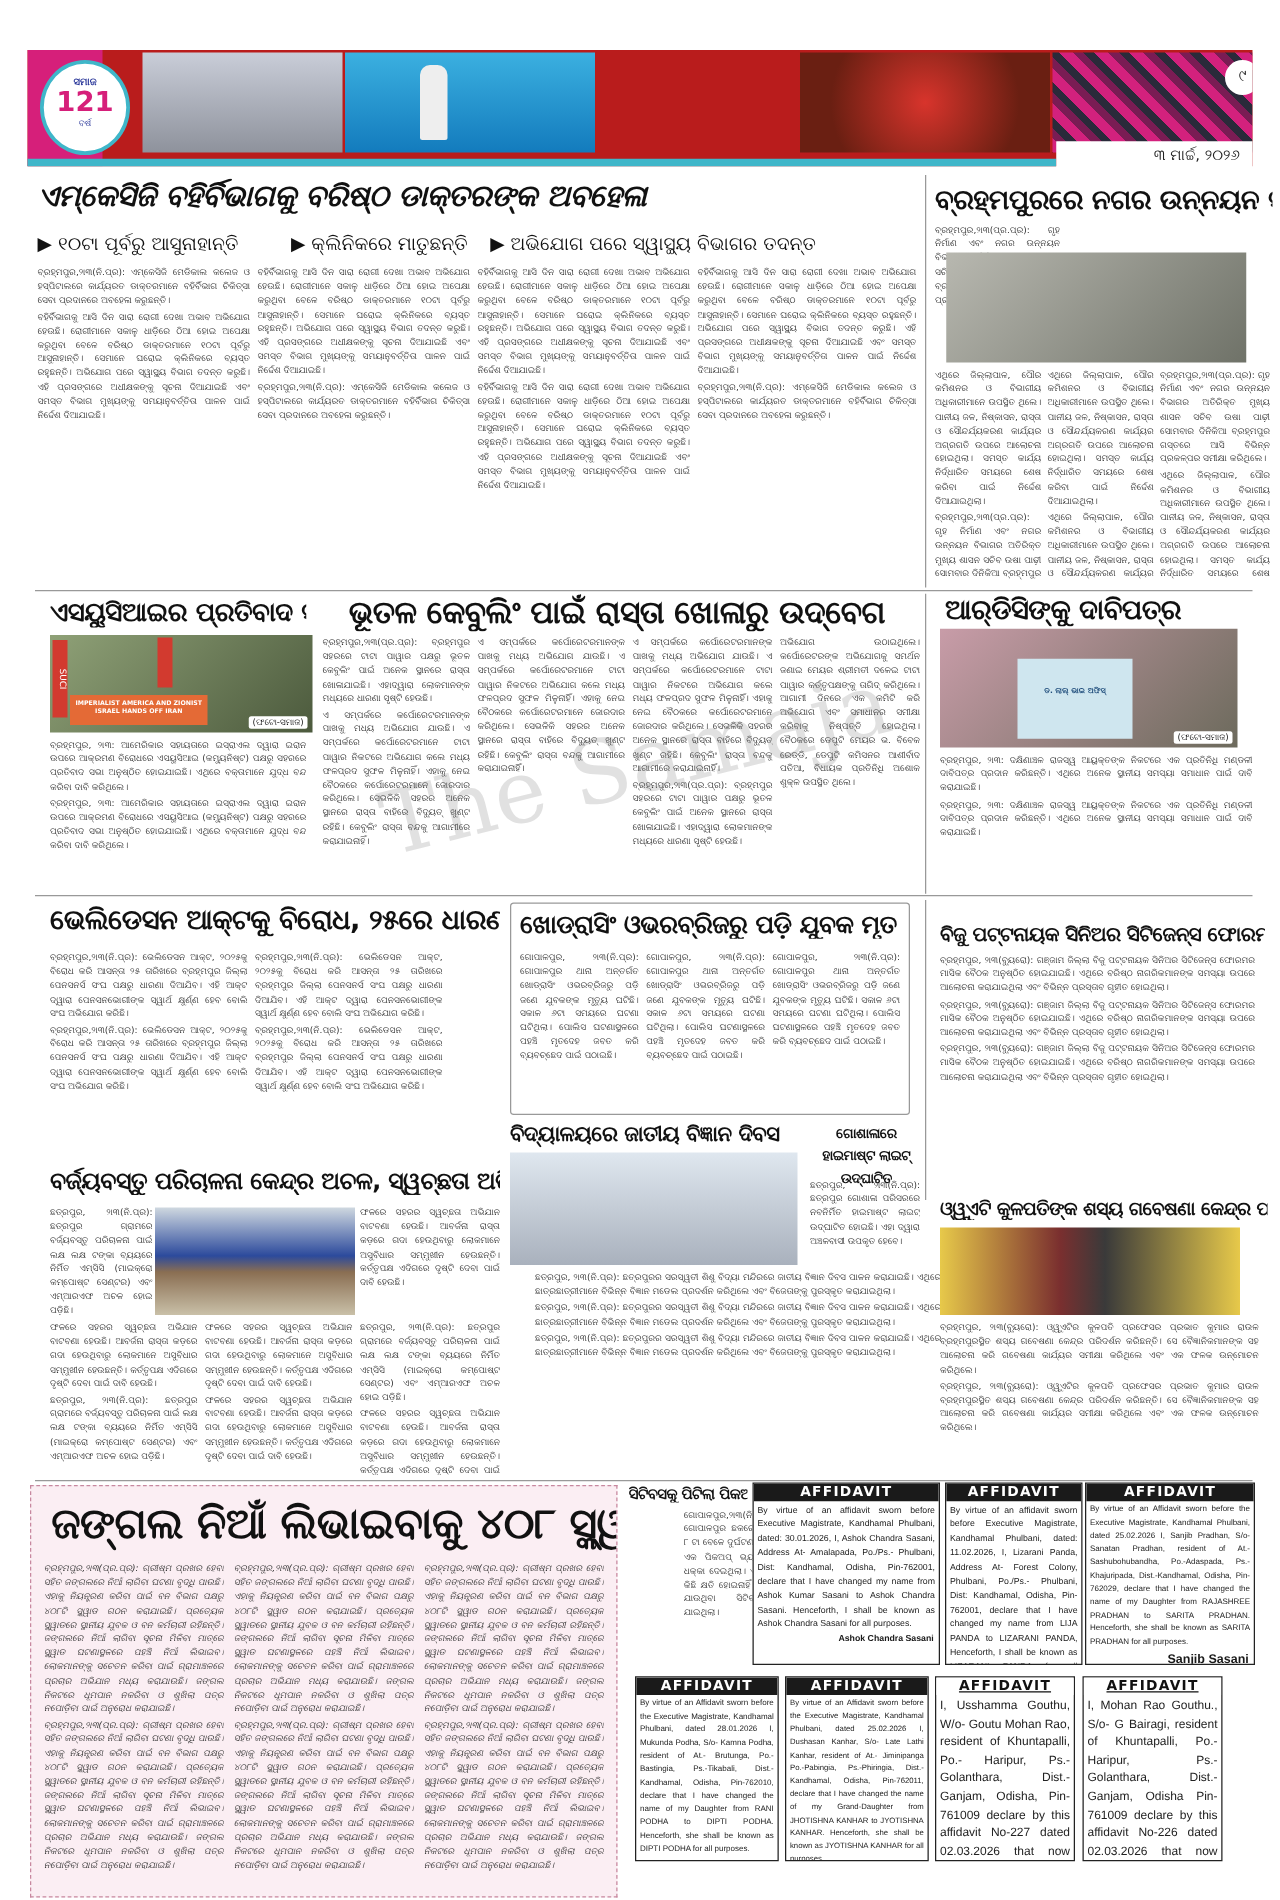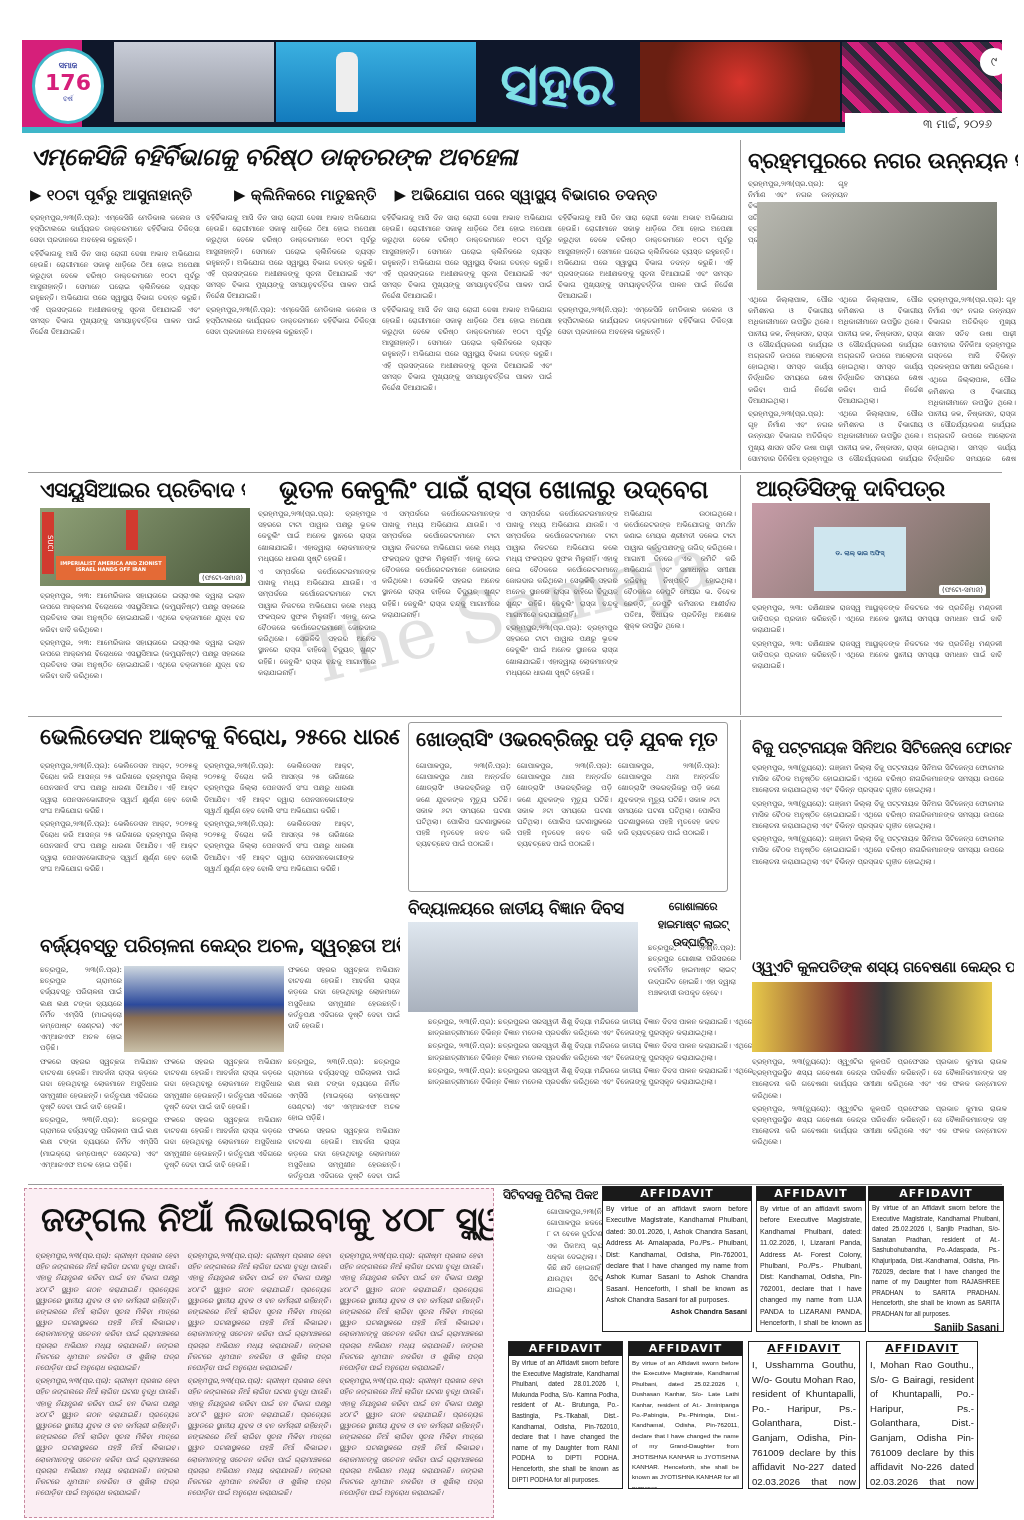--- a/index.html
+++ b/index.html
@@ -1,37 +1,37 @@
 <!DOCTYPE html>
 <html><head>
 <meta charset="utf-8">
 <style>
   * { box-sizing: border-box; margin: 0; padding: 0; }
   body { width: 1024px; height: 1520px; background: #ffffff; font-family: "DejaVu Sans", sans-serif; color: #1a1a1a; position: relative; overflow: hidden; }
   .abs { position: absolute; }
 
   
-  .masthead { left: 22px; top: 40px; width: 980px; height: 93px; background: #0f172a; overflow: hidden; }
+  .masthead { left: 22px; top: 40px; width: 980px; height: 93px; background: #b91c1c; overflow: hidden; }
   .mh-pink { left: 0; top: 0; width: 60px; height: 93px; background: #d61f7a; }
   .mh-logo { left: 10px; top: 8px; width: 72px; height: 76px; border-radius: 50%; background: #fff; border: 3px solid #3fb6c9; text-align: center; }
   .mh-logo .l1 { font-size: 8px; color: #2d3a9b; margin-top: 10px; font-weight: bold; }
   .mh-logo .l2 { font-size: 22px; color: #d61f7a; font-weight: bold; line-height: 24px; }
   .mh-logo .l3 { font-size: 7px; color: #2d3a9b; }
   .mh-photo1 { left: 92px; top: 2px; width: 160px; height: 80px; background: linear-gradient(180deg,#c9cdd8,#8e929c); }
   .mh-photo2 { left: 254px; top: 2px; width: 200px; height: 80px; background: linear-gradient(180deg,#3bb0e0,#137bbd); }
   .mh-photo2 .statue { position:absolute; left:60px; top:10px; width:22px; height:60px; background:#eee; border-radius:8px 8px 2px 2px; }
   .mh-title { left: 456px; top: 4px; width: 160px; height: 80px; font-size: 58px; font-weight: bold; color: #7fe0e6; text-align: center; line-height: 80px; text-shadow: 2px 2px 0 #1d256e; }
   .mh-photo3 { left: 618px; top: 2px; width: 200px; height: 80px; background: radial-gradient(circle at 50% 50%,#d8342c,#6a1f12 70%); }
   .mh-photo4 { left: 820px; top: 2px; width: 160px; height: 80px; background: repeating-linear-gradient(45deg,#d3217d 0 8px,#7a1c54 8px 14px,#2a2a3a 14px 20px); }
   .mh-page { left: 958px; top: 8px; width: 28px; height: 28px; border-radius: 50%; background: #fff; font-size: 13px; text-align: center; line-height: 28px; color: #333; }
   .mh-date { left: 845px; top: 113px; width: 157px; height: 22px; background: #fff; font-size: 12px; text-align: right; padding-right: 10px; line-height: 22px; color: #222; }
   .mh-teal { left: 22px; top: 127px; width: 823px; height: 6px; background: #3fb6c9; }
 
   .headline { font-weight: bold; color: #111; letter-spacing: -0.5px; white-space: nowrap; overflow: hidden; }
-  .sub { font-weight: bold; color: #111; white-space: nowrap; }
+  .sub { font-weight: normal; color: #111; white-space: nowrap; }
   .body { font-size: 7.2px; line-height: 11.2px; color: #333; text-align: justify; overflow: hidden; }
   .body p { margin-bottom: 2px; }
   .rule-v { width: 1px; background: #999; }
   .rule-h { height: 1px; background: #999; }
   .photo { background: linear-gradient(135deg,#b8b8b0,#6f7268); overflow: hidden; }
   .photo .cap { position:absolute; right:4px; bottom:3px; font-size:7px; background:#fff; padding:1px 3px; border-radius:2px; }
 
   .jungle { left: 24px; top: 1188px; width: 470px; height: 330px; background: #fbeef3; border: 1px dashed #c7889f; }
   .jungle .headline { font-size: 34px; padding: 10px 16px; }
 
@@ -43,28 +43,27 @@
   .aff .sig { font-family: "Liberation Sans", sans-serif; font-weight: bold; text-align: right; padding: 0 4px; font-size: 10px; }
   .watermark { font-family: "DejaVu Serif", serif; font-size: 70px; color: rgba(120,120,120,0.22); transform: rotate(-14deg); white-space: nowrap; }
 </style>
 </head>
 <body>
 
 <div class="abs masthead">
   <div class="abs mh-pink"></div>
   <div class="abs mh-logo">
     <div class="l1">ସମାଜ</div>
-    <div class="l2">176</div>
+    <div class="l2">121</div>
     <div class="l3">ବର୍ଷ</div>
   </div>
   <div class="abs mh-photo1"></div>
   <div class="abs mh-photo2">
       <div class="statue"></div>
     </div>
-  <div class="abs mh-title">ସହର</div>
   <div class="abs mh-photo3"></div>
   <div class="abs mh-photo4"></div>
   <div class="abs mh-page">୯</div>
 </div>
 <div class="abs mh-teal"></div>
 <div class="abs mh-date">୩ ମାର୍ଚ୍ଚ, ୨୦୨୬</div>
 
 <div class="abs headline" style="left:30px;top:143px;width:705px;font-size:24px;font-style:italic;">ଏମ୍‌କେସିଜି ବହିର୍ବିଭାଗକୁ ବରିଷ୍ଠ ଡାକ୍ତରଙ୍କ ଅବହେଳା</div>
 <div class="abs" style="left:30px;top:186px;width:705px;display:flex;gap:18px;">
   <span class="sub" style="font-size:15px;">▶ <span>୧୦ଟା ପୂର୍ବରୁ ଆସୁନାହାନ୍ତି</span></span>

